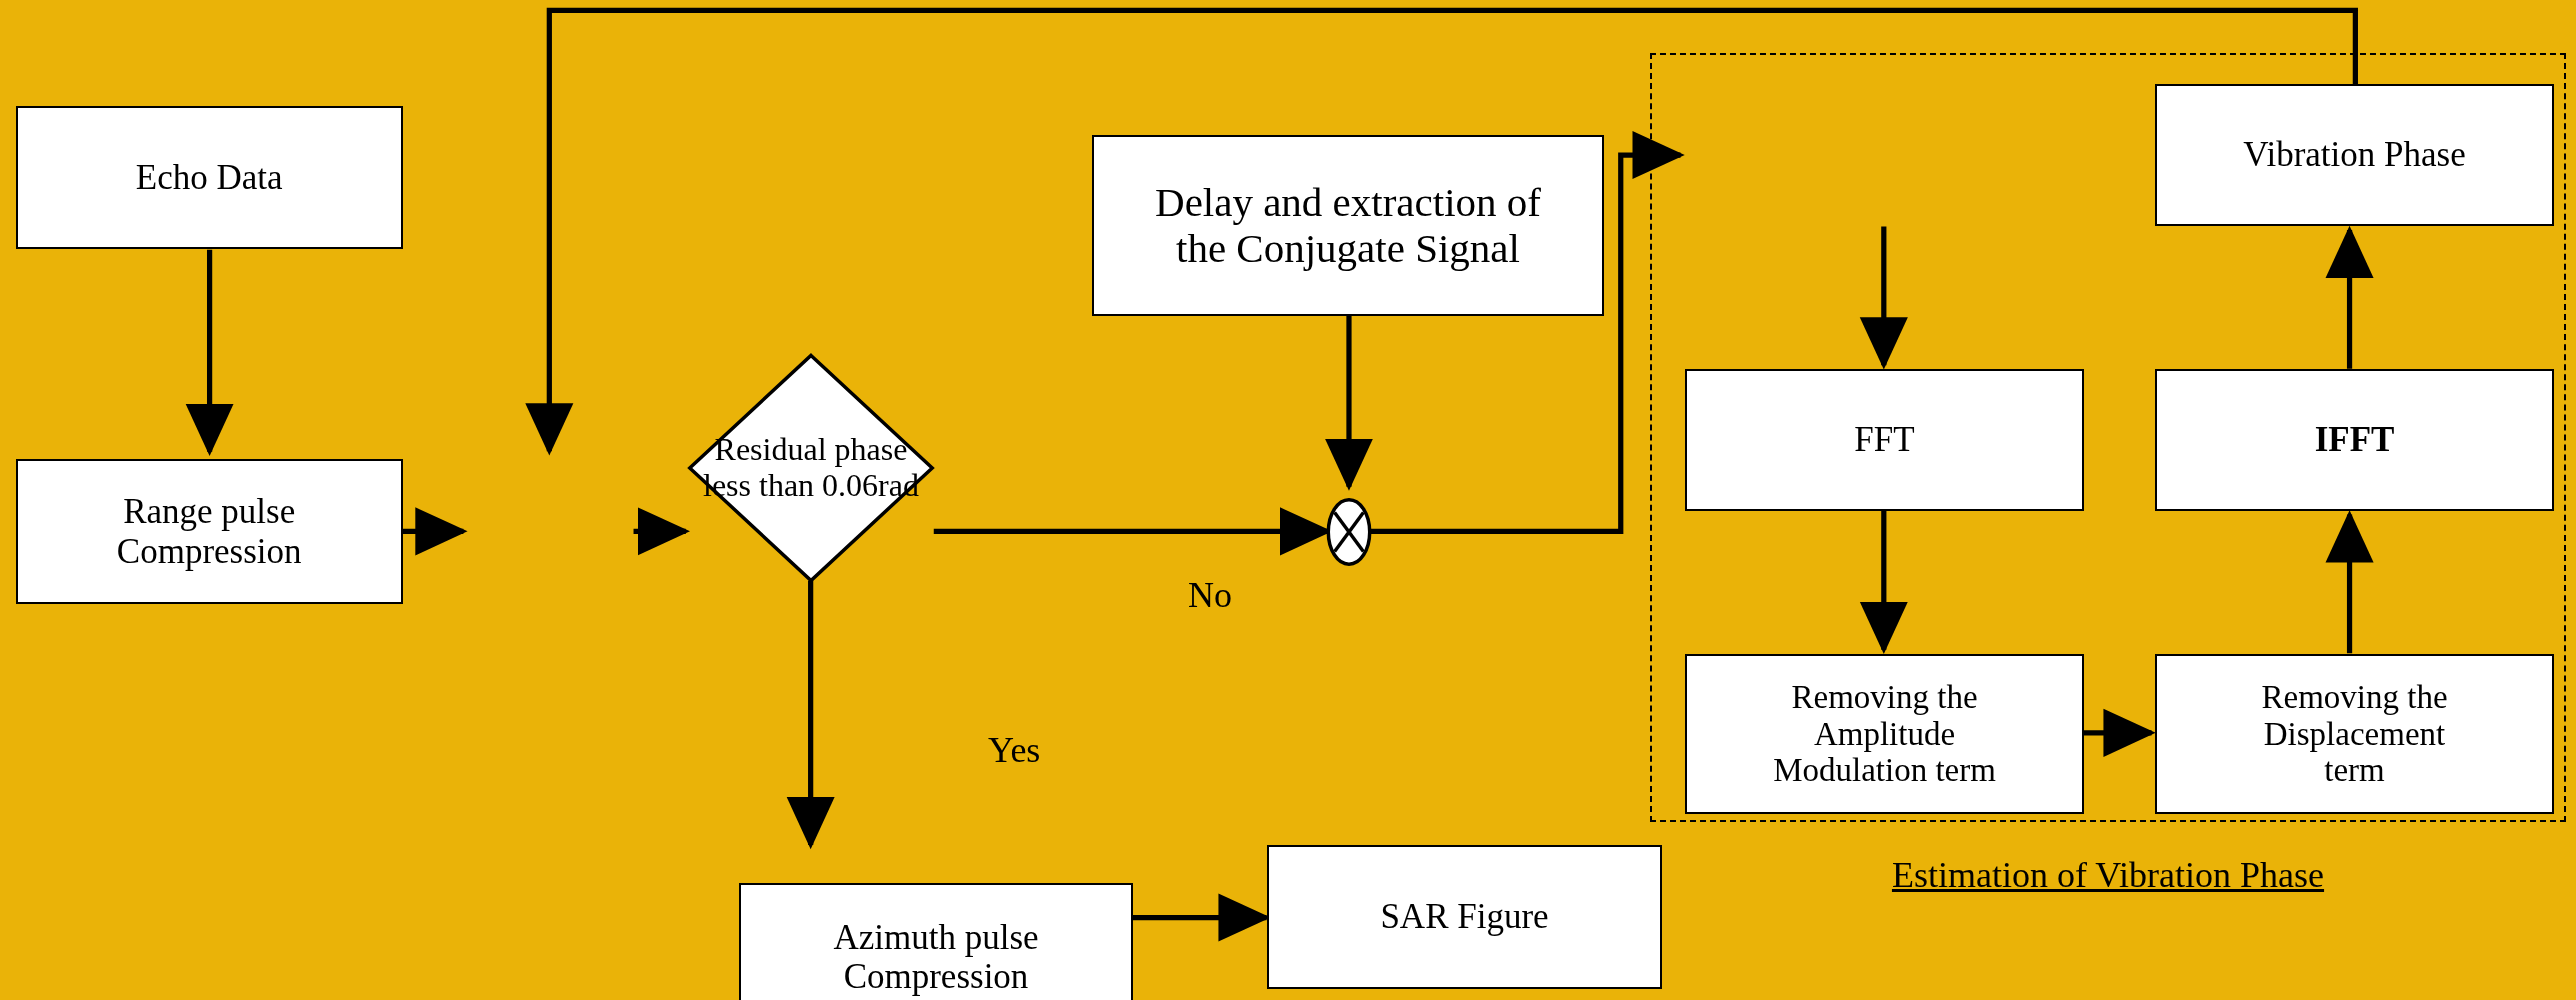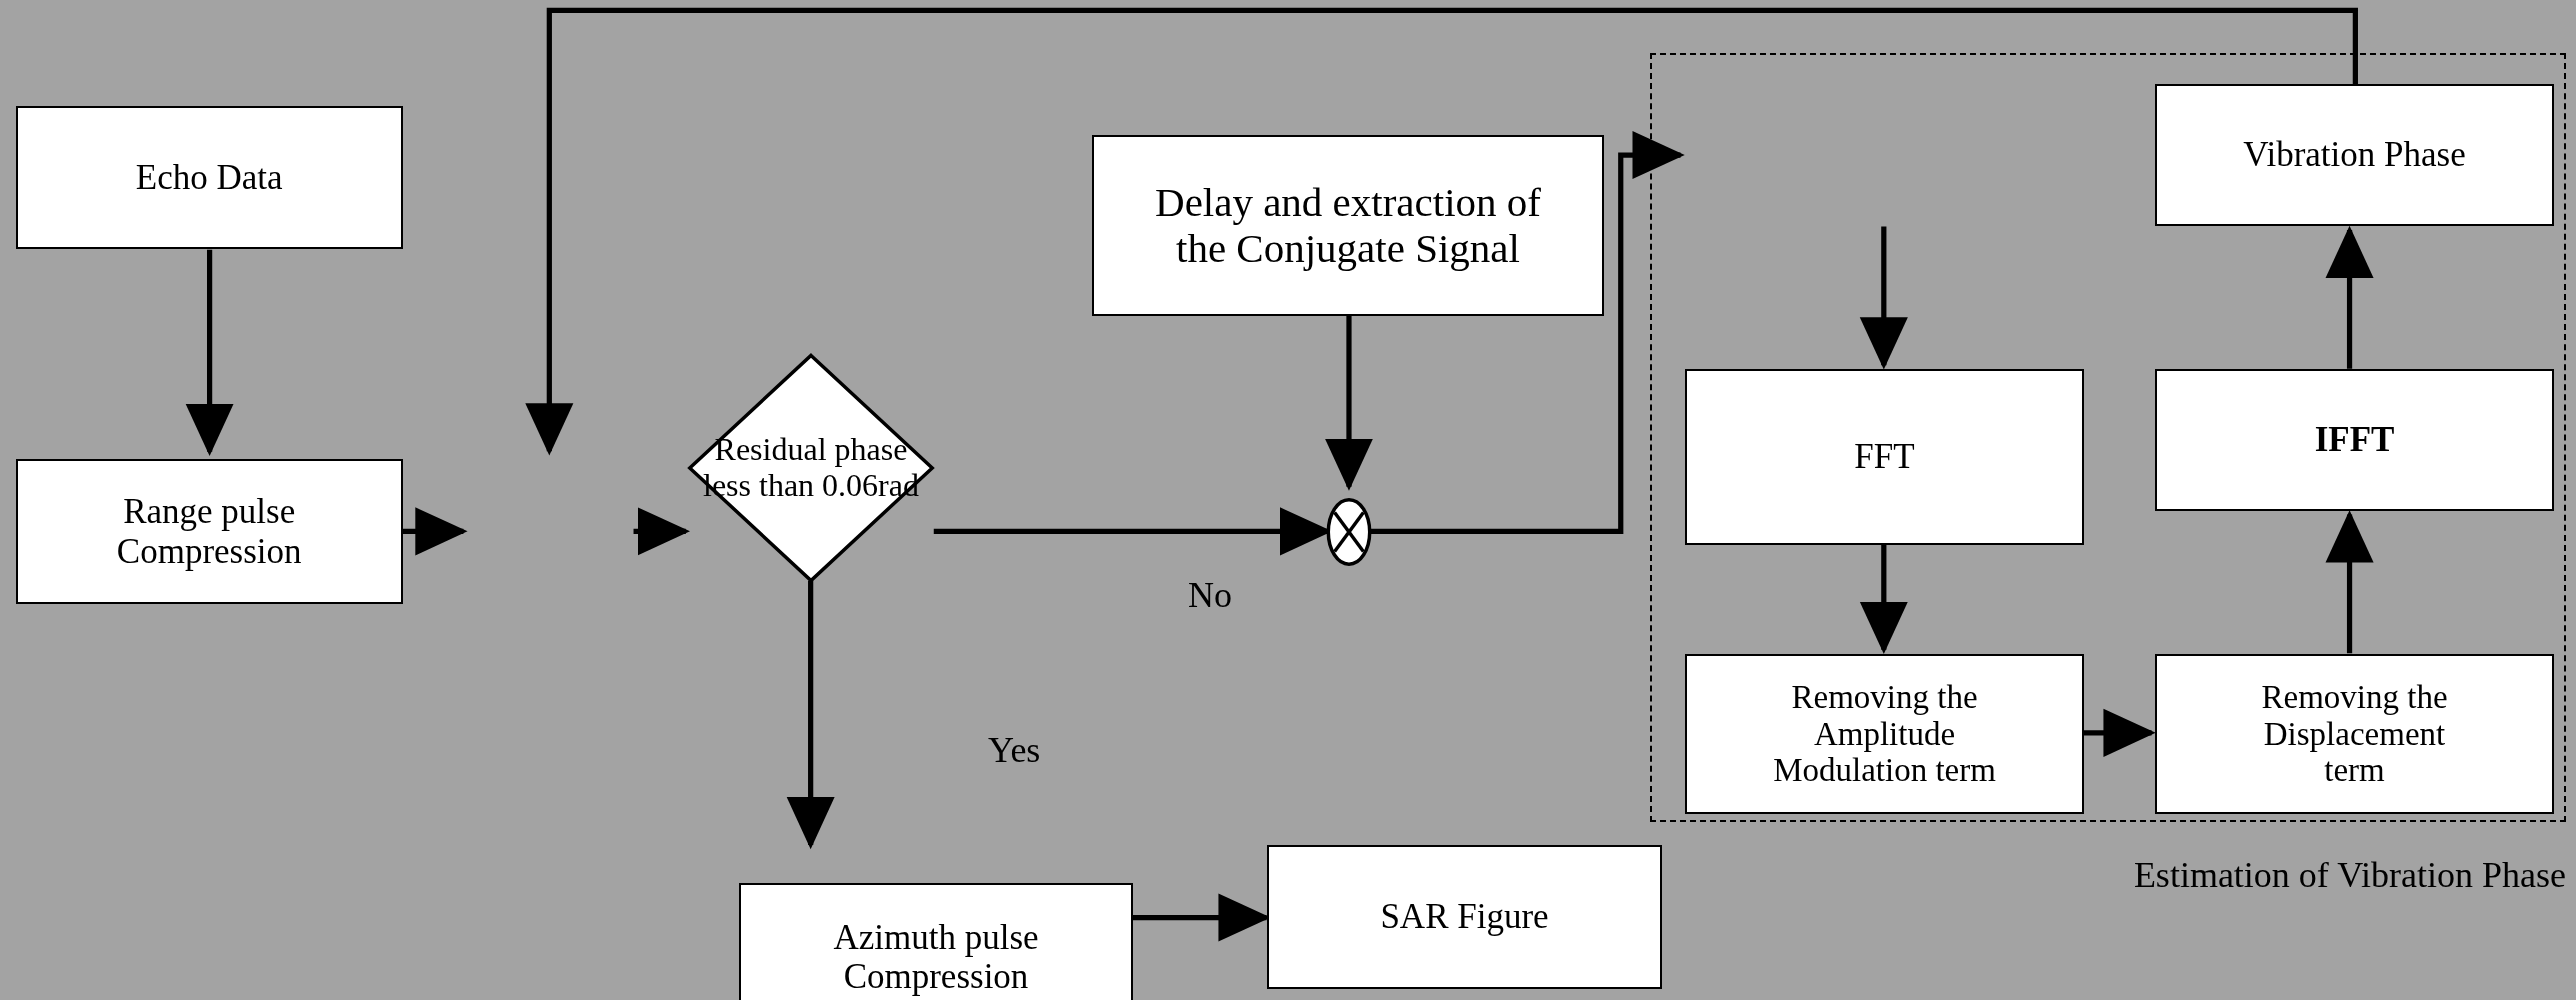--- a/index.html
+++ b/index.html
@@ -1,29 +1,29 @@
 <!DOCTYPE html>
 <html style="font-size:9.3px"><head>
 <meta charset="utf-8">
 <style>
   html,body{margin:0;padding:0;background:#ffffff;}
   body{width:2576px;height:1000px;font-family:"Liberation Serif",serif;color:#000;}
-  #stage{position:relative;width:2576px;height:1000px;overflow:hidden;background:#a3a3a3;}
+  #stage{position:relative;width:2576px;height:1000px;overflow:hidden;background:#eab308;}
   svg#wires{position:absolute;left:0;top:0;width:2576px;height:1000px;}
   .node{position:absolute;box-sizing:border-box;background:#fff;border:2.3px solid #000;
         display:flex;align-items:center;justify-content:center;text-align:center;
         font-family:"Liberation Serif",serif;color:#000;line-height:1.12;}
   .node span{display:block;padding:0 5.8px;}
   .diamond-wrap{position:absolute;}
   .diamond-label{position:absolute;display:flex;align-items:center;justify-content:center;
         text-align:center;font-family:"Liberation Serif",serif;line-height:1.12;color:#000;}
   .edge-label{position:absolute;font-family:"Liberation Serif",serif;color:#000;
         white-space:nowrap;}
   .group-caption{position:absolute;font-family:"Liberation Serif",serif;color:#000;
-        white-space:nowrap;text-align:right;}
+        white-space:nowrap;text-align:center;text-decoration:underline;}
   .dashed-group{position:absolute;box-sizing:border-box;border:2.3px dashed #000;background:transparent;}
 </style>
 </head>
 <body>
 
 <div id="stage">
 
   <svg id="wires" viewBox="0 0 4434 1722">
     <defs>
       <marker id="ah" markerWidth="12" markerHeight="12" refX="9.2" refY="5" orient="auto" markerUnits="strokeWidth">
@@ -104,21 +104,21 @@
 
   <div class="node" style="left:1267px;top:845px;width:395px;height:144px;font-size:35px;">
     <span>SAR Figure</span>
   </div>
 
 
   <div class="node" style="left:2155px;top:84px;width:399px;height:142px;font-size:35px;">
     <span>Vibration Phase</span>
   </div>
 
-  <div class="node" style="left:1685px;top:369px;width:399px;height:176px;font-size:35px;">
+  <div class="node" style="left:1685px;top:369px;width:399px;height:142px;font-size:35px;">
     <span>FFT</span>
   </div>
 
   <div class="node" style="left:2155px;top:369px;width:399px;height:142px;font-size:35px;font-weight:bold;">
     <span>IFFT</span>
   </div>
 
   <div class="node" style="left:1685px;top:654px;width:399px;height:160px;font-size:33px;white-space:pre-line;">
     <span>Removing the
 Amplitude

